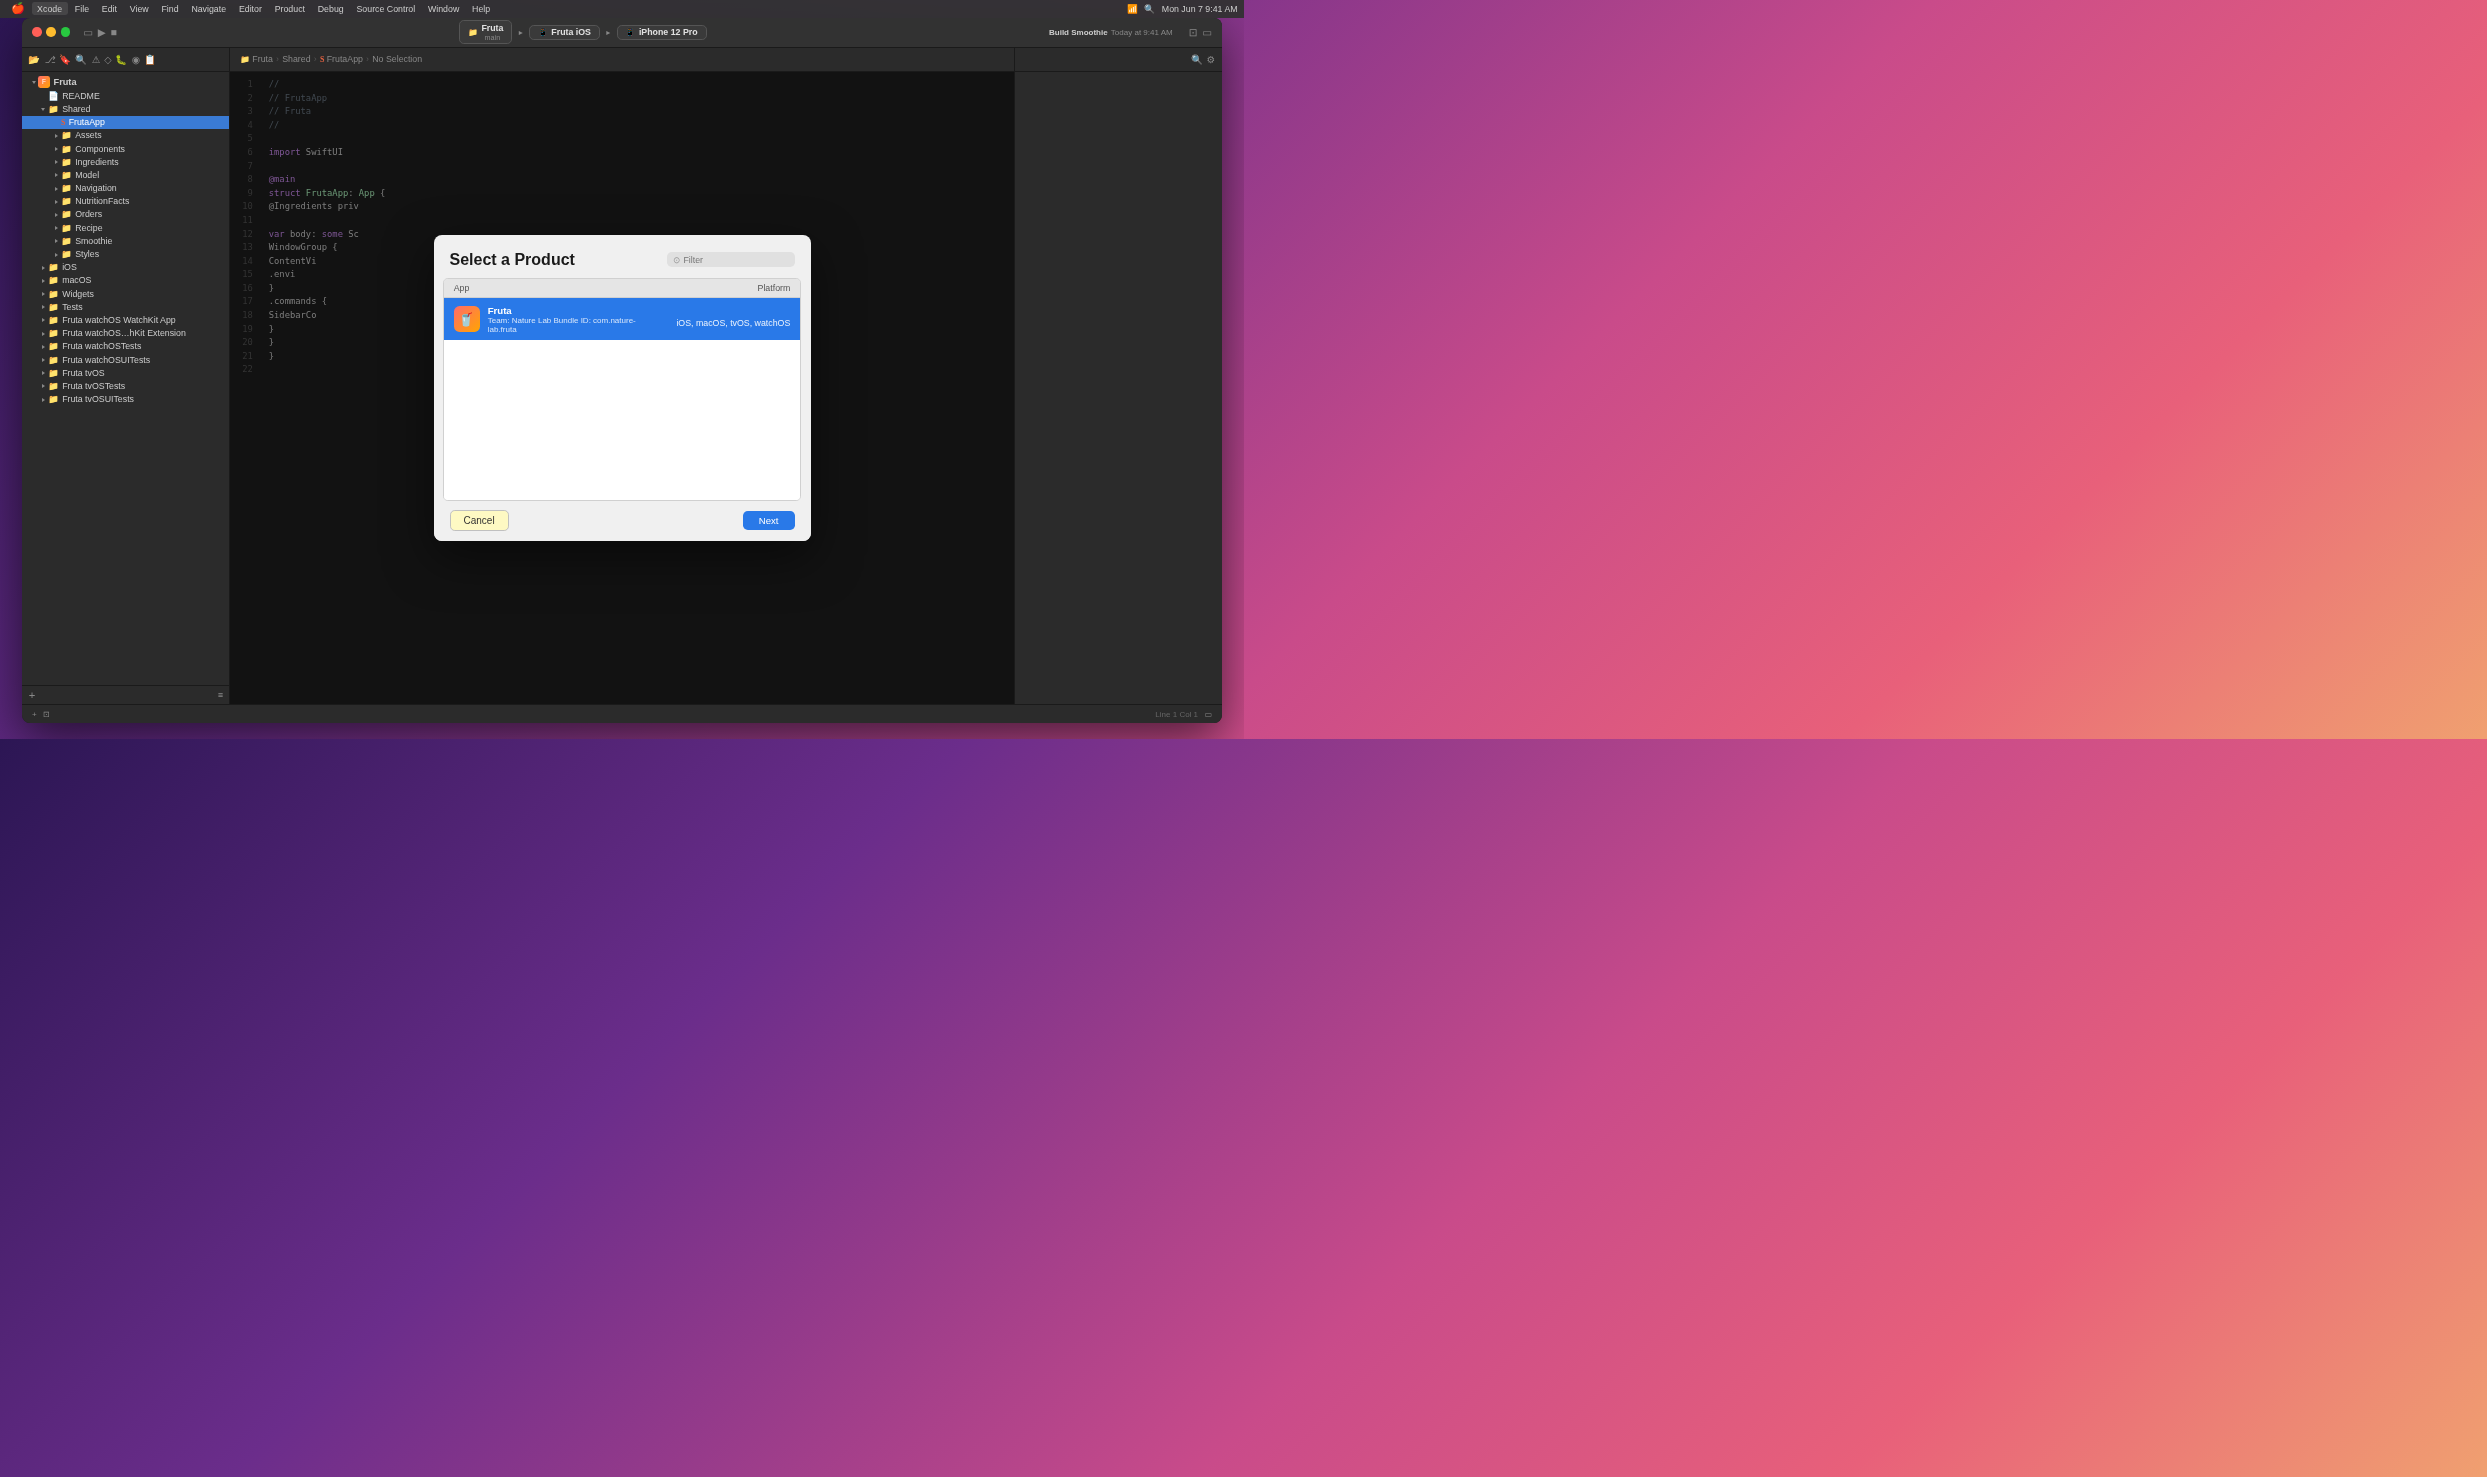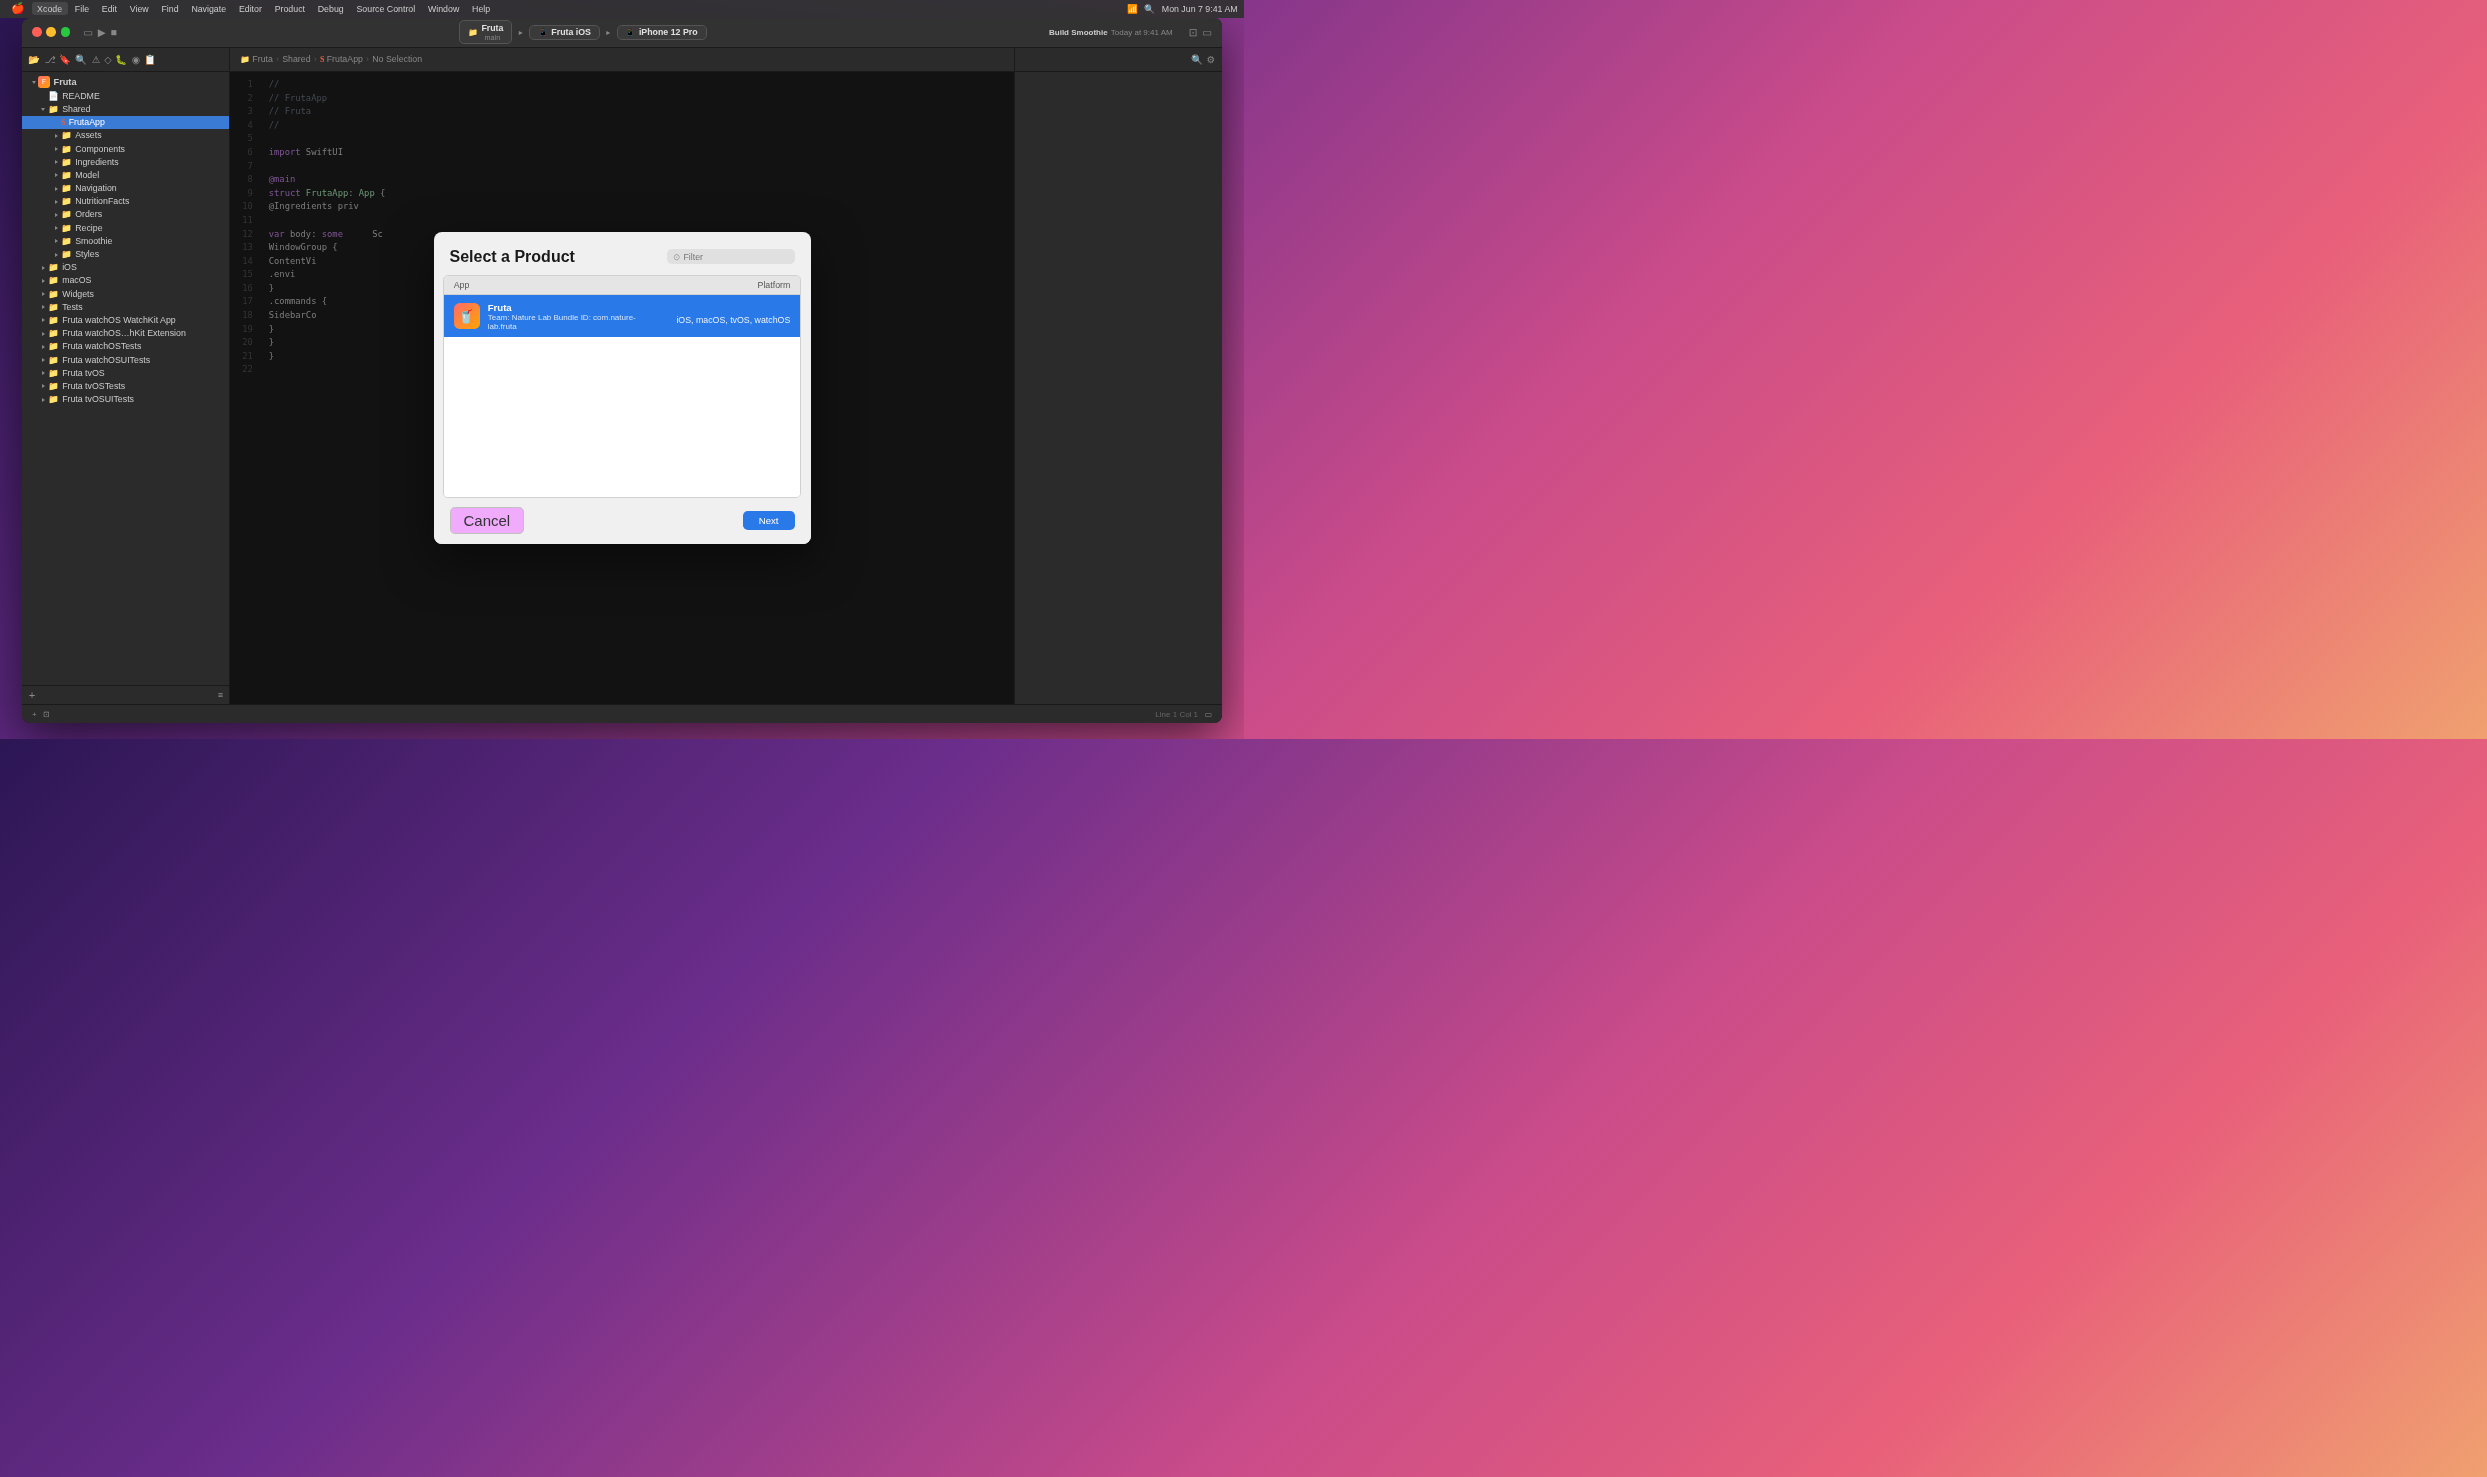--- a/index.html
+++ b/index.html
@@ -396,25 +396,25 @@
 
     .modal-footer {
       padding: 9.6px 16px;
       display: flex;
       align-items: center;
       justify-content: space-between;
       background: #f0f0f0;
     }
 
     .btn-cancel {
-      background: #f0abfc;
+      background: #fef9c3;
       border: 0.8px solid #c0c0c0;
       border-radius: 4.8px;
       padding: 4px 13px;
-      font-size: 15px;
+      font-size: 10px;
       color: #333;
       cursor: pointer;
     }
 
     .btn-next {
       background: #2979e8;
       border: none;
       border-radius: 4.8px;
       padding: 4px 16px;
       font-size: 9.6px;
@@ -838,21 +838,21 @@
               <span style="color:#ccc;">    @Ingredients priv</span>
             </span>
           </div>
           <div class="code-line">
             <span class="line-number">11</span>
             <span class="line-content"></span>
           </div>
           <div class="code-line">
             <span class="line-number">12</span>
             <span class="line-content">
-              <span style="color:#ccc;">    </span><span class="kw-blue">var</span><span style="color:#ccc;"> body: </span><span class="kw-blue">some</span> <span style="color:#ccc;margin-left:24px;">Sc</span>
+              <span style="color:#ccc;">    </span><span class="kw-blue">var</span><span style="color:#ccc;"> body: </span><span class="kw-blue">some</span> <span style="color:#ccc;">Sc</span>
             </span>
           </div>
           <div class="code-line">
             <span class="line-number">13</span>
             <span class="line-content">
               <span style="color:#ccc;">        WindowGroup {</span>
             </span>
           </div>
           <div class="code-line">
             <span class="line-number">14</span>

